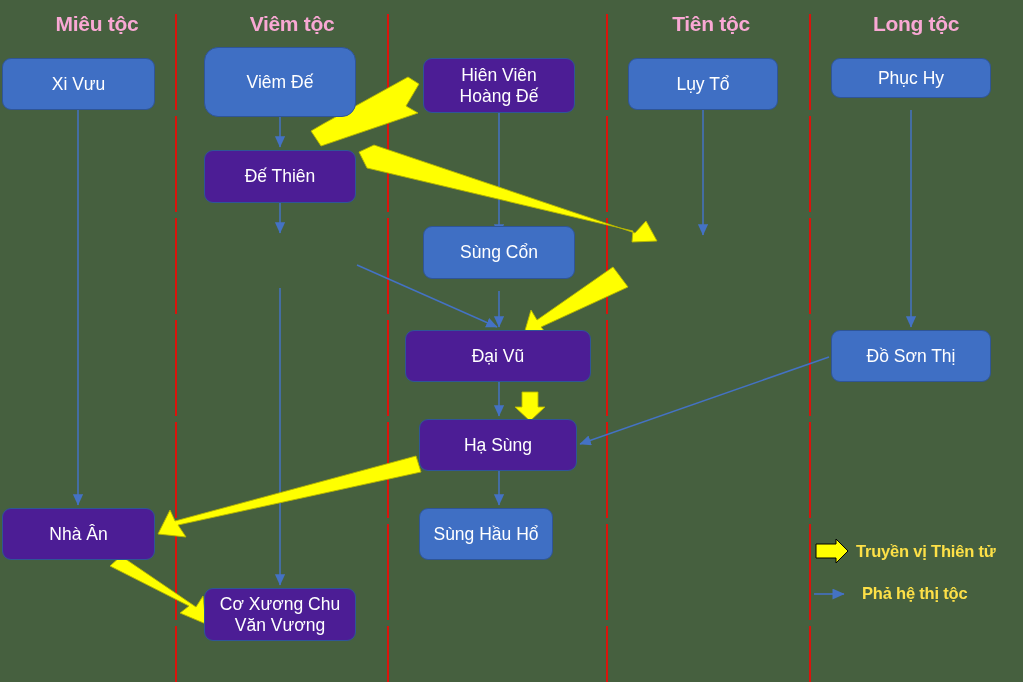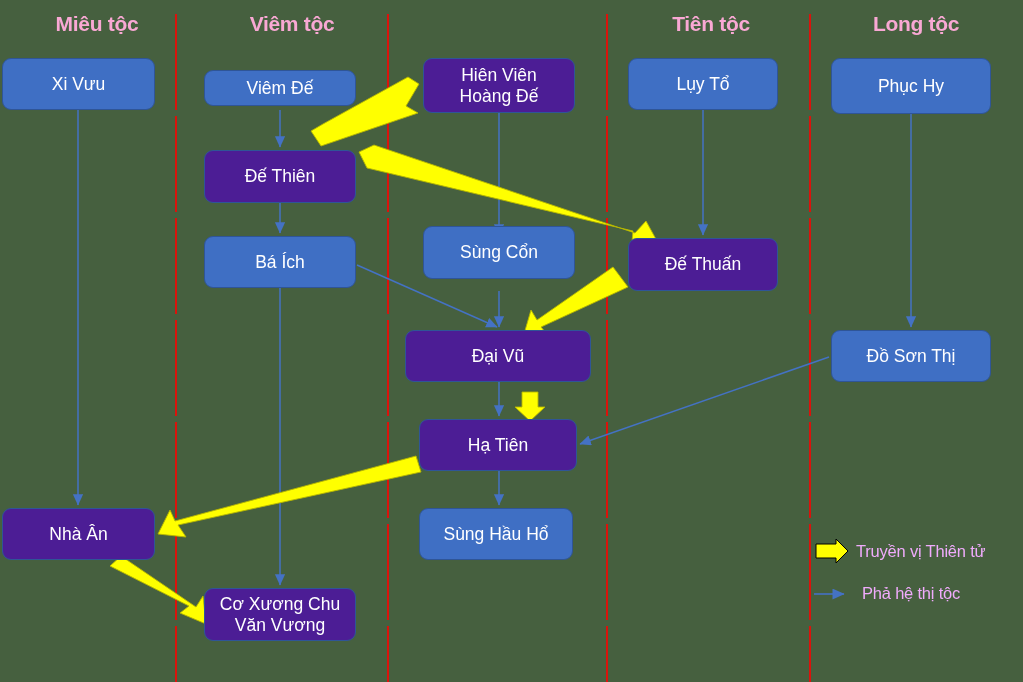--- a/index.html
+++ b/index.html
@@ -49,22 +49,22 @@
     justify-content: center;
     text-align: center;
     line-height: 1.18;
     box-sizing: border-box;
     padding: 12px 4px;
   }
   .node.blue  { background: #3f6fc4; }
   .node.green { background: #4c1d95; }
   .legend-label {
     position: absolute;
-    color: #f0abfc;
-    font-weight: normal;
+    color: #fde047;
+    font-weight: bold;
     font-size: 16.5px;
     white-space: nowrap;
     letter-spacing: -0.2px;
   }
 </style>
 </head>
 <body>
 
 <div id="canvas">
 
@@ -118,37 +118,35 @@
     </g>
   </svg>
 
   <div class="col-header" style="left:97px;  top:12px;">Miêu tộc</div>
   <div class="col-header" style="left:292px; top:12px;">Viêm tộc</div>
   <div class="col-header" style="left:499px; top:12px;margin-top:48px;">Lạc tộc</div>
   <div class="col-header" style="left:711px; top:12px;">Tiên tộc</div>
   <div class="col-header" style="left:916px; top:12px;">Long tộc</div>
 
   <div class="node blue" style="left:2px;   top:58px;  width:153px; height:52px;">Xi Vưu</div>
-  <div class="node blue" style="left:204px; top:70px;  width:152px; height:36px;">Viêm Đế</div>
+  <div class="node blue" style="left:204px; top:47px;  width:152px; height:70px;border-radius:14px;">Viêm Đế</div>
   <div class="node green" style="left:423px; top:58px; width:152px; height:55px;">Hiên Viên<br>Hoàng Đế</div>
   <div class="node blue" style="left:628px; top:58px;  width:150px; height:52px;">Lụy Tổ</div>
-  <div class="node blue" style="left:831px; top:58px;  width:160px; height:56px;">Phục Hy</div>
+  <div class="node blue" style="left:831px; top:58px;  width:160px; height:40px;">Phục Hy</div>
 
   <div class="node green" style="left:204px; top:150px; width:152px; height:53px;">Đế Thiên</div>
 
-  <div class="node blue" style="left:204px; top:236px; width:152px; height:52px;">Bá Ích</div>
   <div class="node blue" style="left:423px; top:226px; width:152px; height:53px;text-align:right;">Sùng Cổn</div>
-  <div class="node green" style="left:628px; top:238px; width:150px; height:53px;">Đế Thuấn</div>
 
   <div class="node green" style="left:405px; top:330px; width:186px; height:52px;">Đại Vũ</div>
   <div class="node blue" style="left:831px; top:330px; width:160px; height:52px;">Đồ Sơn Thị</div>
 
-  <div class="node green" style="left:419px; top:419px; width:158px; height:52px;">Hạ Tiên</div>
+  <div class="node green" style="left:419px; top:419px; width:158px; height:52px;">Hạ Sùng</div>
 
   <div class="node green" style="left:2px;   top:508px; width:153px; height:52px;">Nhà Ân</div>
-  <div class="node blue" style="left:419px; top:508px; width:154px; height:52px;">Sùng Hầu Hổ</div>
+  <div class="node blue" style="left:419px; top:508px; width:134px; height:52px;">Sùng Hầu Hổ</div>
 
   <div class="node green" style="left:204px; top:588px; width:152px; height:53px;">Cơ Xương Chu<br>Văn Vương</div>
 
   <div class="legend-label" style="left:856px; top:542px;">Truyền vị Thiên tử</div>
   <div class="legend-label" style="left:862px; top:584px;">Phả hệ thị tộc</div>
 
 </div>
 
 </body></html>

